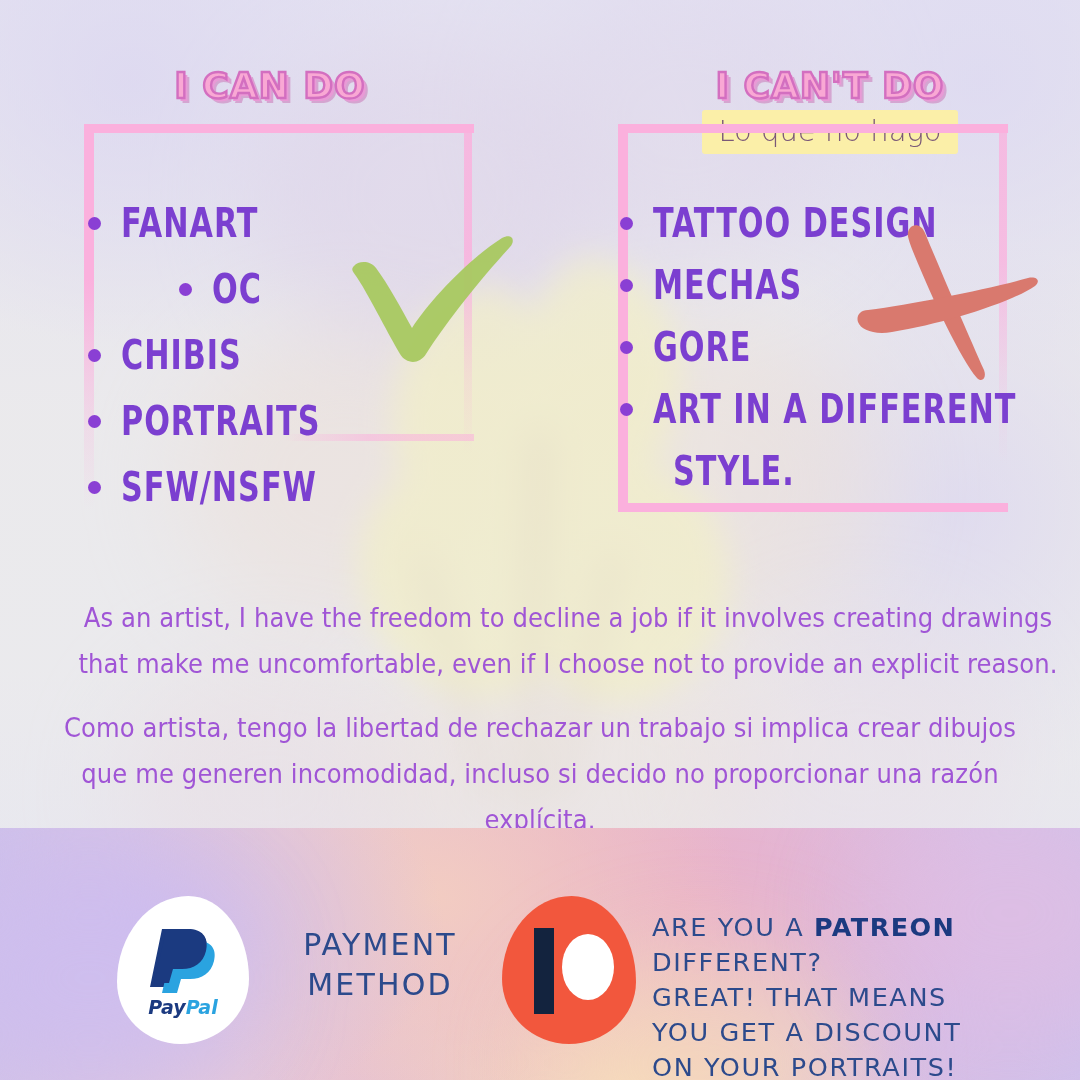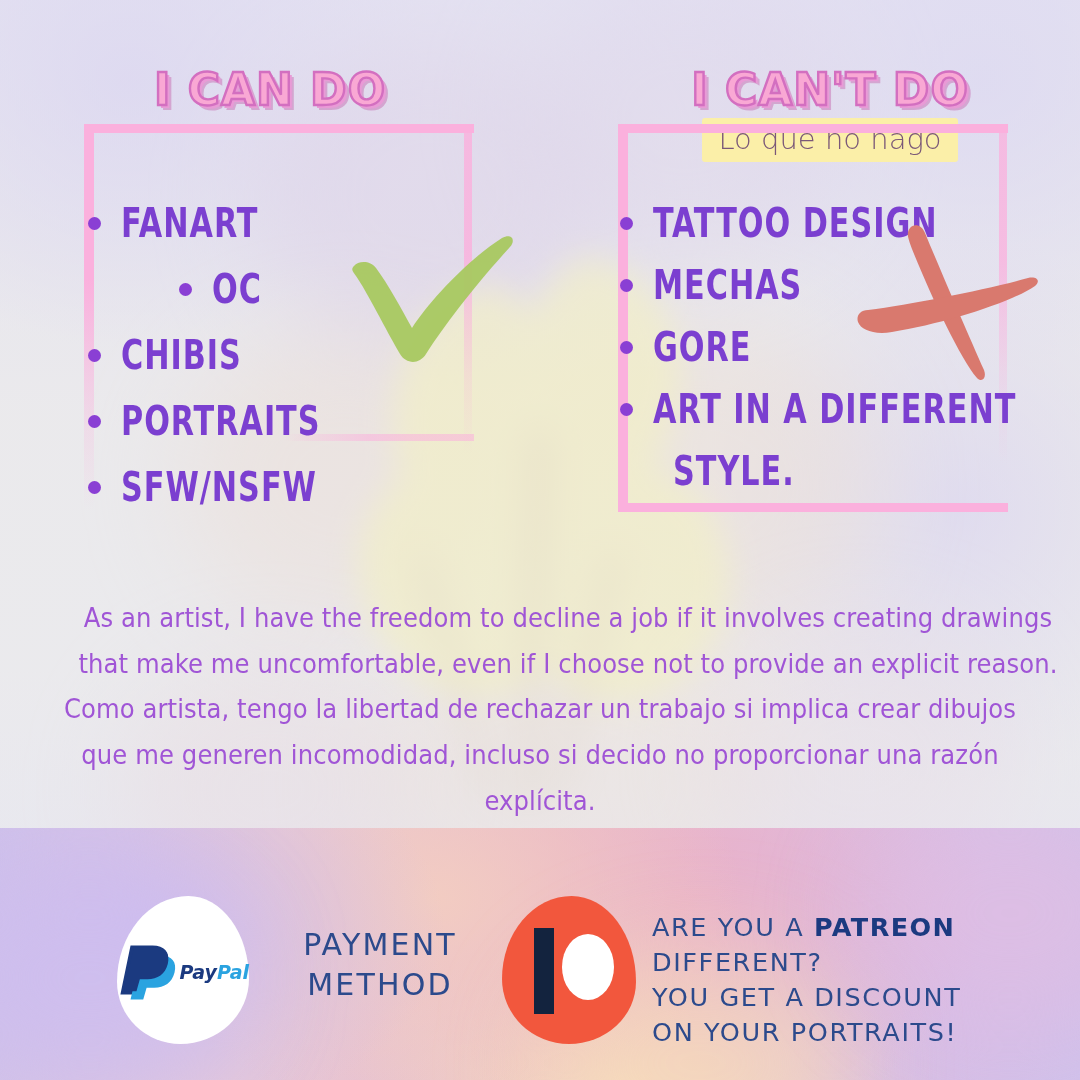--- a/index.html
+++ b/index.html
@@ -45,21 +45,21 @@
   .stem{ position:absolute; background:rgba(196,166,126,.45); filter:blur(9px); }
 
   
   .frost{ position:absolute; inset:0;
     background:linear-gradient(180deg,rgba(233,232,240,.62) 0%,rgba(236,235,236,.50) 35%,rgba(236,236,238,.52) 65%,rgba(232,231,240,.66) 100%); }
 
   
   .head{ position:absolute; text-align:center; }
   .head-title{
     font-family:"DejaVu Sans", sans-serif;
-    font-weight:bold; font-size:44px; letter-spacing:1px;
+    font-weight:bold; font-size:36px; letter-spacing:1px;
     color:#f9a8d4;
     -webkit-text-stroke:2.4px #d36fc0;
     text-shadow:3px 3px 0 #e99ad6, 5px 5px 0 rgba(202,120,184,.55);
     line-height:1;
     white-space:nowrap;
   }
   .head-sub{
     display:inline-block;
     margin-top:6px;
     padding:4px 16px 6px 16px;
@@ -122,21 +122,21 @@
       radial-gradient(ellipse 380px 230px at 58% 100%, rgba(248,226,190,.85) 0%, rgba(248,226,190,0) 72%),
       linear-gradient(100deg,#cfc2ea 0%,#e6c9d9 25%,#e8b9c9 50%,#e0bcdd 72%,#cfc3ec 100%);
   }
   .band .soft{ position:absolute; border-radius:50%; filter:blur(50px); }
 
   .paypal-badge{
     position:absolute; left:117px; top:896px;
     width:132px; height:148px;
     background:#ffffff;
     border-radius:54% 46% 52% 48% / 58% 56% 44% 42%;
-    display:flex; flex-direction:row; align-items:center; justify-content:center;
+    display:flex; flex-direction:column; align-items:center; justify-content:center;
   }
   .pp-word{ font-family:"DejaVu Sans", sans-serif; font-size:19px; font-weight:bold; font-style:italic; line-height:1; margin-top:5px;}
   .pp-word .p1{ color:#1b3a80; }
   .pp-word .p2{ color:#2aa3e0; }
 
   .pm-text{
     position:absolute; left:270px; top:925px; width:220px;
     text-align:center;
     font-family:"DejaVu Sans", sans-serif;
     color:#2c4a8c; font-size:30px; letter-spacing:2.2px; line-height:40px;
@@ -265,21 +265,21 @@
   </div>
 
   <div class="mark" style="left:856px; top:218px; width:190px; height:170px;">
     <svg viewBox="0 0 190 170" width="190" height="170">
       <path d="M54 10 C58 5 66 7 69 15 C86 56 112 116 128 152 C131 160 126 165 121 160 C104 140 74 76 56 31 C52 20 50 15 54 10 Z" fill="#d9796e"></path>
       <path d="M2 104 C0 98 4 92 12 92 C58 86 128 72 172 60 C181 58 185 63 179 68 C156 84 88 106 36 114 C18 117 5 112 2 104 Z" fill="#d9796e"></path>
     </svg>
   </div>
 
   <div class="para" style="top:595px;margin-left:28px;">As an artist, I have the freedom to decline a job if it involves creating drawings that make me uncomfortable, even if I choose not to provide an explicit reason.</div>
-  <div class="para" style="top:686px;">Como artista, tengo la libertad de rechazar un trabajo si implica crear dibujos que me generen incomodidad, incluso si decido no proporcionar una razón explícita.</div>
+  <div class="para" style="top:705px;">Como artista, tengo la libertad de rechazar un trabajo si implica crear dibujos que me generen incomodidad, incluso si decido no proporcionar una razón explícita.</div>
 
   <div class="band">
     <div class="soft" style="left:-60px; top:40px; width:300px; height:220px; background:rgba(205,190,240,.7);"></div>
     <div class="soft" style="left:540px; top:120px; width:320px; height:230px; background:rgba(248,222,182,.55);"></div>
     <div class="soft" style="left:860px; top:-30px; width:300px; height:230px; background:rgba(226,192,226,.55);"></div>
   </div>
 
   <div class="paypal-badge">
     <svg width="74" height="70" viewBox="0 0 74 70">
       <path d="M16 6 h26 c14 0 21 8 18 21 c-3 13 -13 19 -26 19 h-10 l-4 18 h-16 Z" fill="#1b3a80"></path>
@@ -294,17 +294,18 @@
   <div class="pm-text">PAYMENT METHOD</div>
 
   <div class="patreon-badge">
     <div class="pat-bar"></div>
     <div class="pat-circle"></div>
   </div>
 
   <div class="patreon-text">
     <div><span>ARE YOU A </span><b>PATREON</b></div>
     <div>DIFFERENT?</div>
+    <div>GREAT! THAT MEANS</div>
     <div>YOU GET A DISCOUNT</div>
     <div>ON YOUR PORTRAITS!</div>
   </div>
 
 </div>
 
 </body></html>

